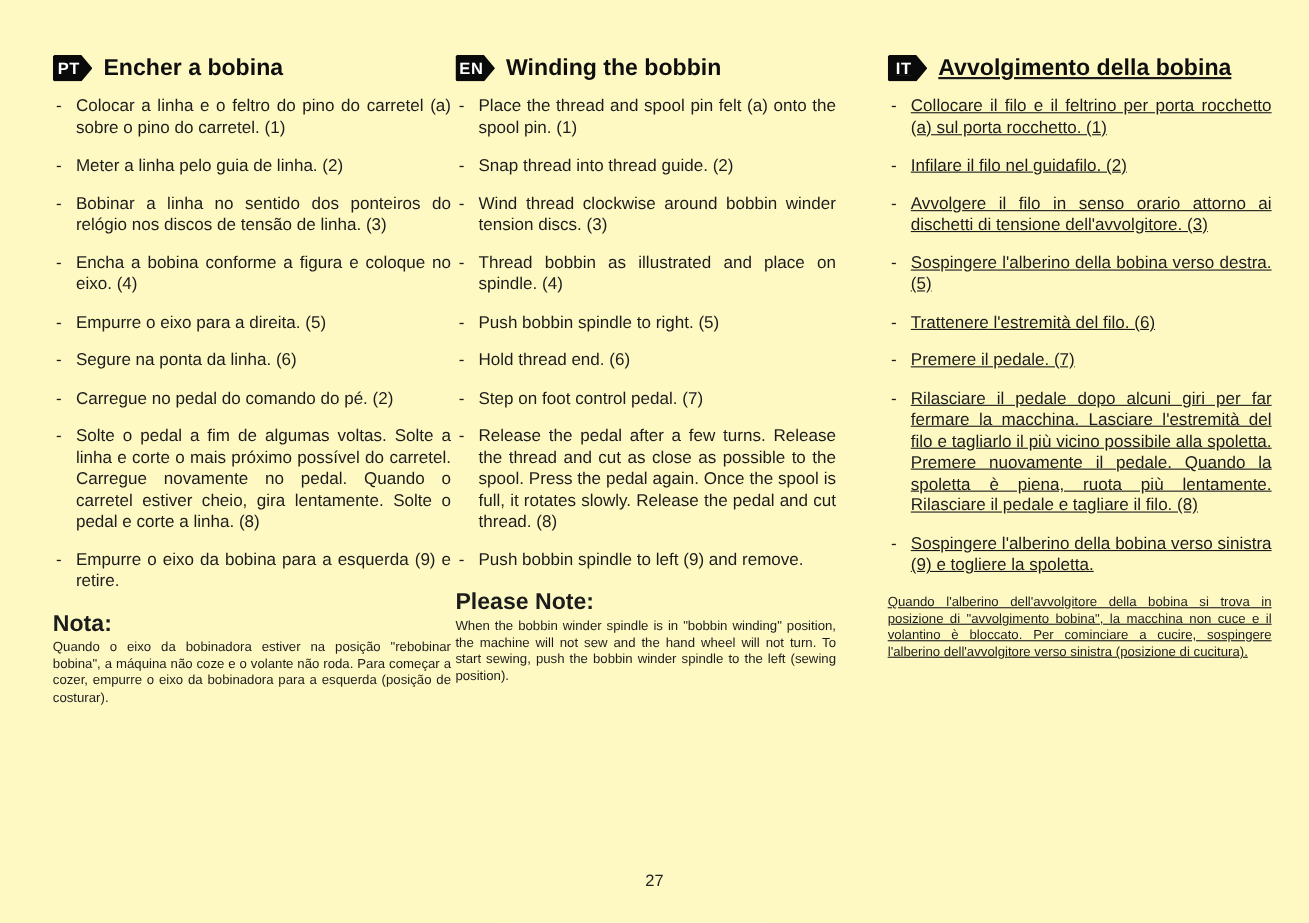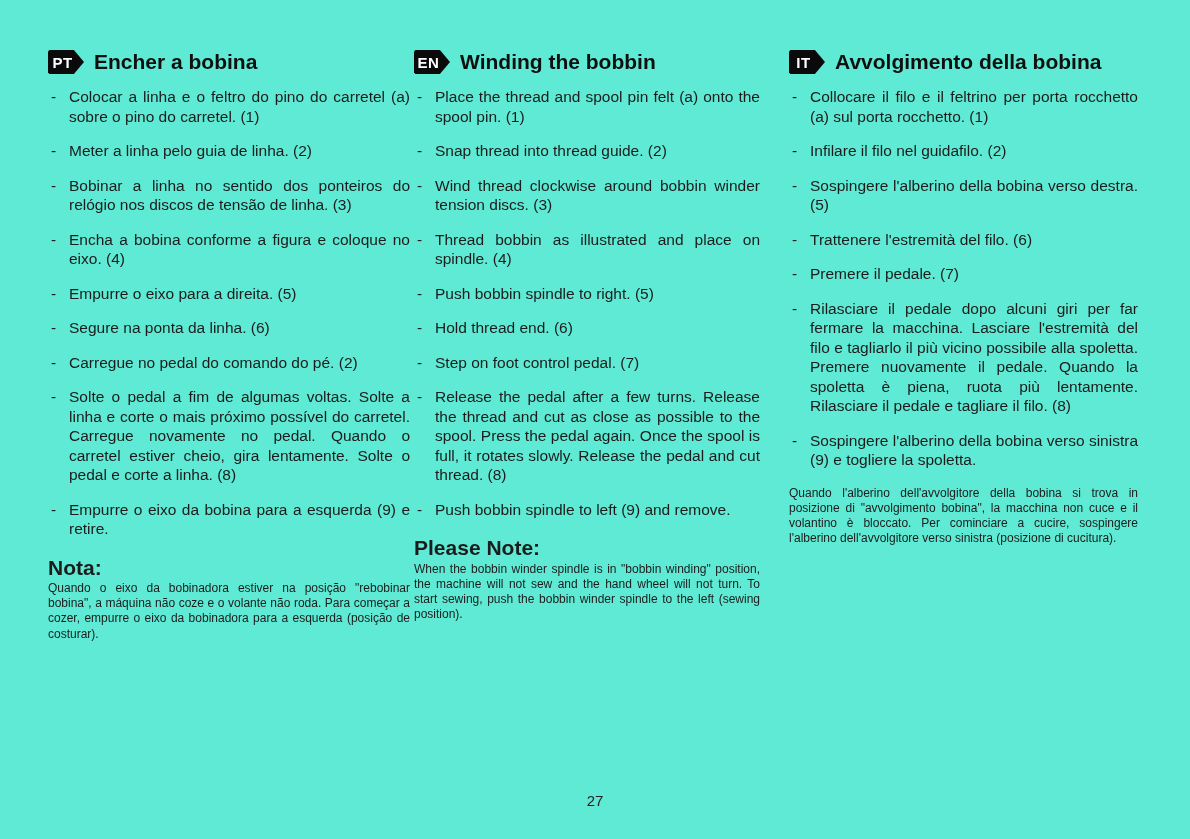--- a/index.html
+++ b/index.html
@@ -4,32 +4,32 @@
 <style>
   html, body {
     margin: 0;
     padding: 0;
     background: #ffffff;
   }
   .page {
     position: relative;
     width: 1190px;
     height: 839px;
-    background: #5eead4;
+    background: #fef9c3;
     font-family: "Liberation Sans", sans-serif;
     color: #1c1c1c;
     overflow: hidden;
   }
   .col {
     position: absolute;
     top: 50px;
   }
   .col-pt { left: 48px;  width: 362px; }
   .col-en { left: 414px; width: 346px; }
-  .col-it { left: 789px; width: 349px; }
+  .col-it { left: 807px; width: 349px; text-decoration: underline; }
 
   .col-header {
     display: flex;
     align-items: center;
     margin-bottom: 13px;
   }
   .badge {
     display: inline-flex;
     align-items: center;
     justify-content: center;
@@ -134,20 +134,21 @@
     </div>
   </div>
 
   <div class="col col-it">
     <div class="col-header">
       <span class="badge">IT</span>
       <h2 class="title">Avvolgimento della bobina</h2>
     </div>
     <div class="item">Collocare il filo e il feltrino per porta rocchetto (a) sul porta rocchetto. (1)</div>
     <div class="item">Infilare il filo nel guidafilo. (2)</div>
+    <div class="item">Avvolgere il filo in senso orario attorno ai dischetti di tensione dell'avvolgitore. (3)</div>
     <div class="item">Sospingere l'alberino della bobina verso destra. (5)</div>
     <div class="item">Trattenere l'estremità del filo. (6)</div>
     <div class="item">Premere il pedale. (7)</div>
     <div class="item">Rilasciare il pedale dopo alcuni giri per far fermare la macchina. Lasciare l'estremità del filo e tagliarlo il più vicino possibile alla spoletta. Premere nuovamente il pedale. Quando la spoletta è piena, ruota più lentamente. Rilasciare il pedale e tagliare il filo. (8)</div>
     <div class="item">Sospingere l'alberino della bobina verso sinistra (9) e togliere la spoletta.</div>
     <div class="note">
       <div class="note-body">Quando l'alberino dell'avvolgitore della bobina si trova in posizione di "avvolgimento bobina", la macchina non cuce e il volantino è bloccato. Per cominciare a cucire, sospingere l'alberino dell'avvolgitore verso sinistra (posizione di cucitura).</div>
     </div>
   </div>
 

